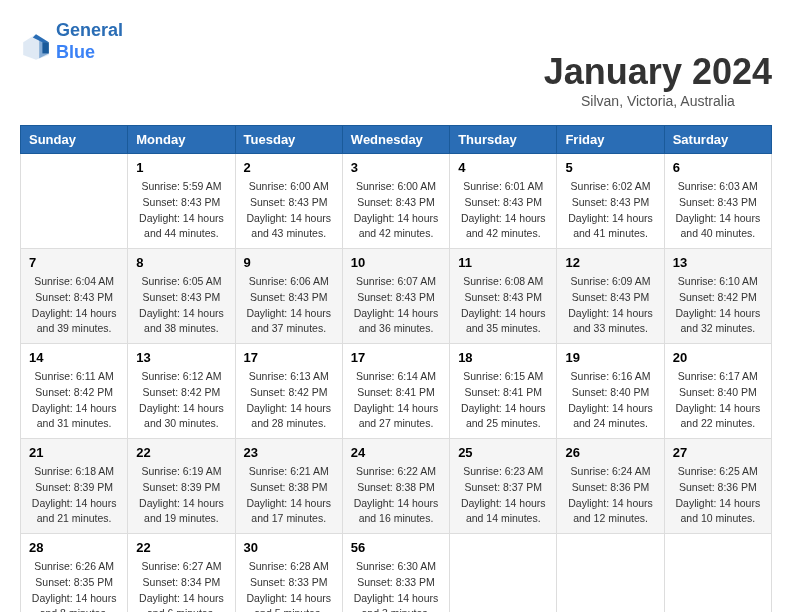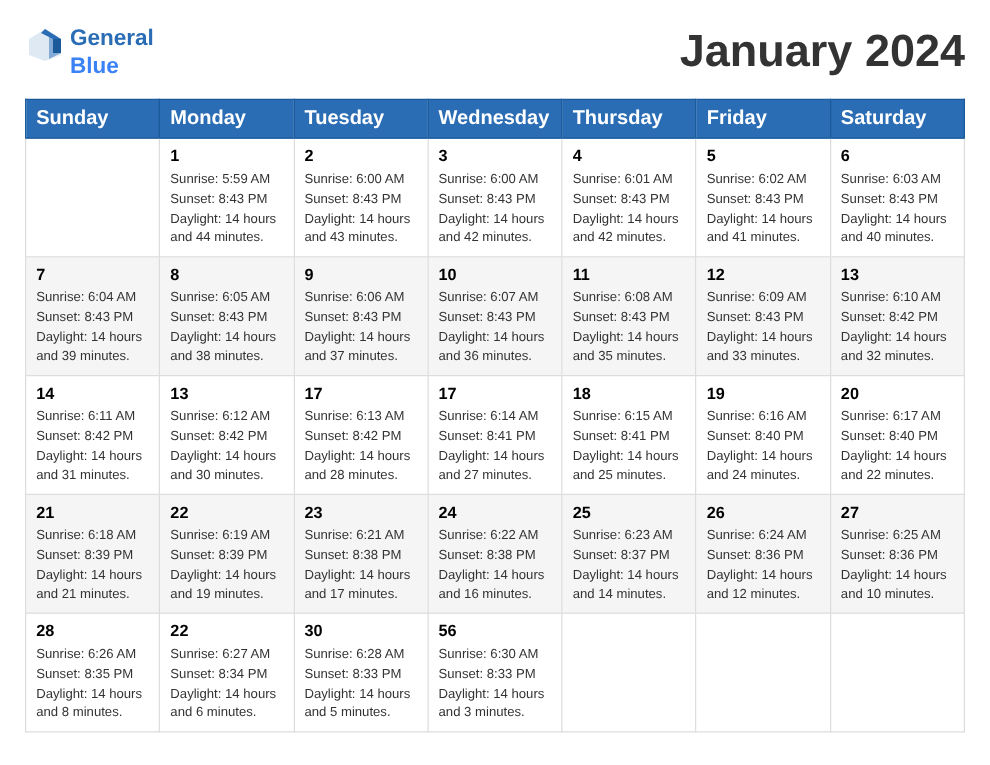--- a/index.html
+++ b/index.html
@@ -11,38 +11,39 @@
       padding: 20px;
     }
     .header {
       display: flex;
       justify-content: space-between;
       align-items: flex-start;
       margin-bottom: 16px;
     }
     .logo {
       display: flex;
-      align-items: flex-start;
+      align-items: flex-end;
       gap: 4px;
     }
     .logo-text {
       font-size: 18px;
       font-weight: bold;
       color: #333;
       line-height: 1.2;
     }
     .logo-text span {
       color: #2a6db5;
     }
     .logo-icon {
       width: 32px;
       height: 32px;
     }
     .title-block {
       text-align: center;
+      margin-top: 31px;
     }
     .main-title {
       font-size: 36px;
       font-weight: bold;
       color: #333;
     }
     .subtitle {
       font-size: 14px;
       color: #555;
     }
@@ -51,21 +52,21 @@
       border-collapse: collapse;
       font-size: 11px;
     }
     thead tr {
       background-color: #2a6db5;
       color: #fff;
     }
     thead th {
       padding: 6px 8px;
       text-align: left;
-      font-size: 16px;
+      font-size: 13px;
       font-weight: bold;
       border: 1px solid #1a5a9a;
     }
     tbody tr {
       border-bottom: 1px solid #ccc;
     }
     tbody tr:nth-child(odd) {
       background-color: #fff;
     }
     tbody tr:nth-child(even) {
@@ -81,20 +82,21 @@
     .date-num {
       font-weight: bold;
       font-size: 13px;
       margin-bottom: 4px;
       display: block;
     }
     .cell-info {
       font-size: 10.5px;
       color: #333;
       line-height: 1.5;
+      text-align: center;
     }
     .empty-cell {
       background: #fff;
     }
   </style>
 </head>
 <body>
 
 <div class="header">
   <div class="logo">
@@ -104,20 +106,21 @@
       <polygon points="20,4 36,14 28,14 16,8" fill="#2a6db5"></polygon>
       <polygon points="28,14 36,14 36,28 28,28" fill="#1a5a9a"></polygon>
     </svg>
     <div class="logo-text">
       <div><span>General</span></div>
       <div><span style="color:#3b82f6">Blue</span></div>
     </div>
   </div>
   <div class="title-block">
     <div class="main-title">January 2024</div>
+    <div class="subtitle">Silvan, Victoria, Australia</div>
   </div>
 </div>
 
 <table>
   <thead>
     <tr>
     <th>Sunday</th>
         <th>Monday</th>
         <th>Tuesday</th>
         <th>Wednesday</th>

